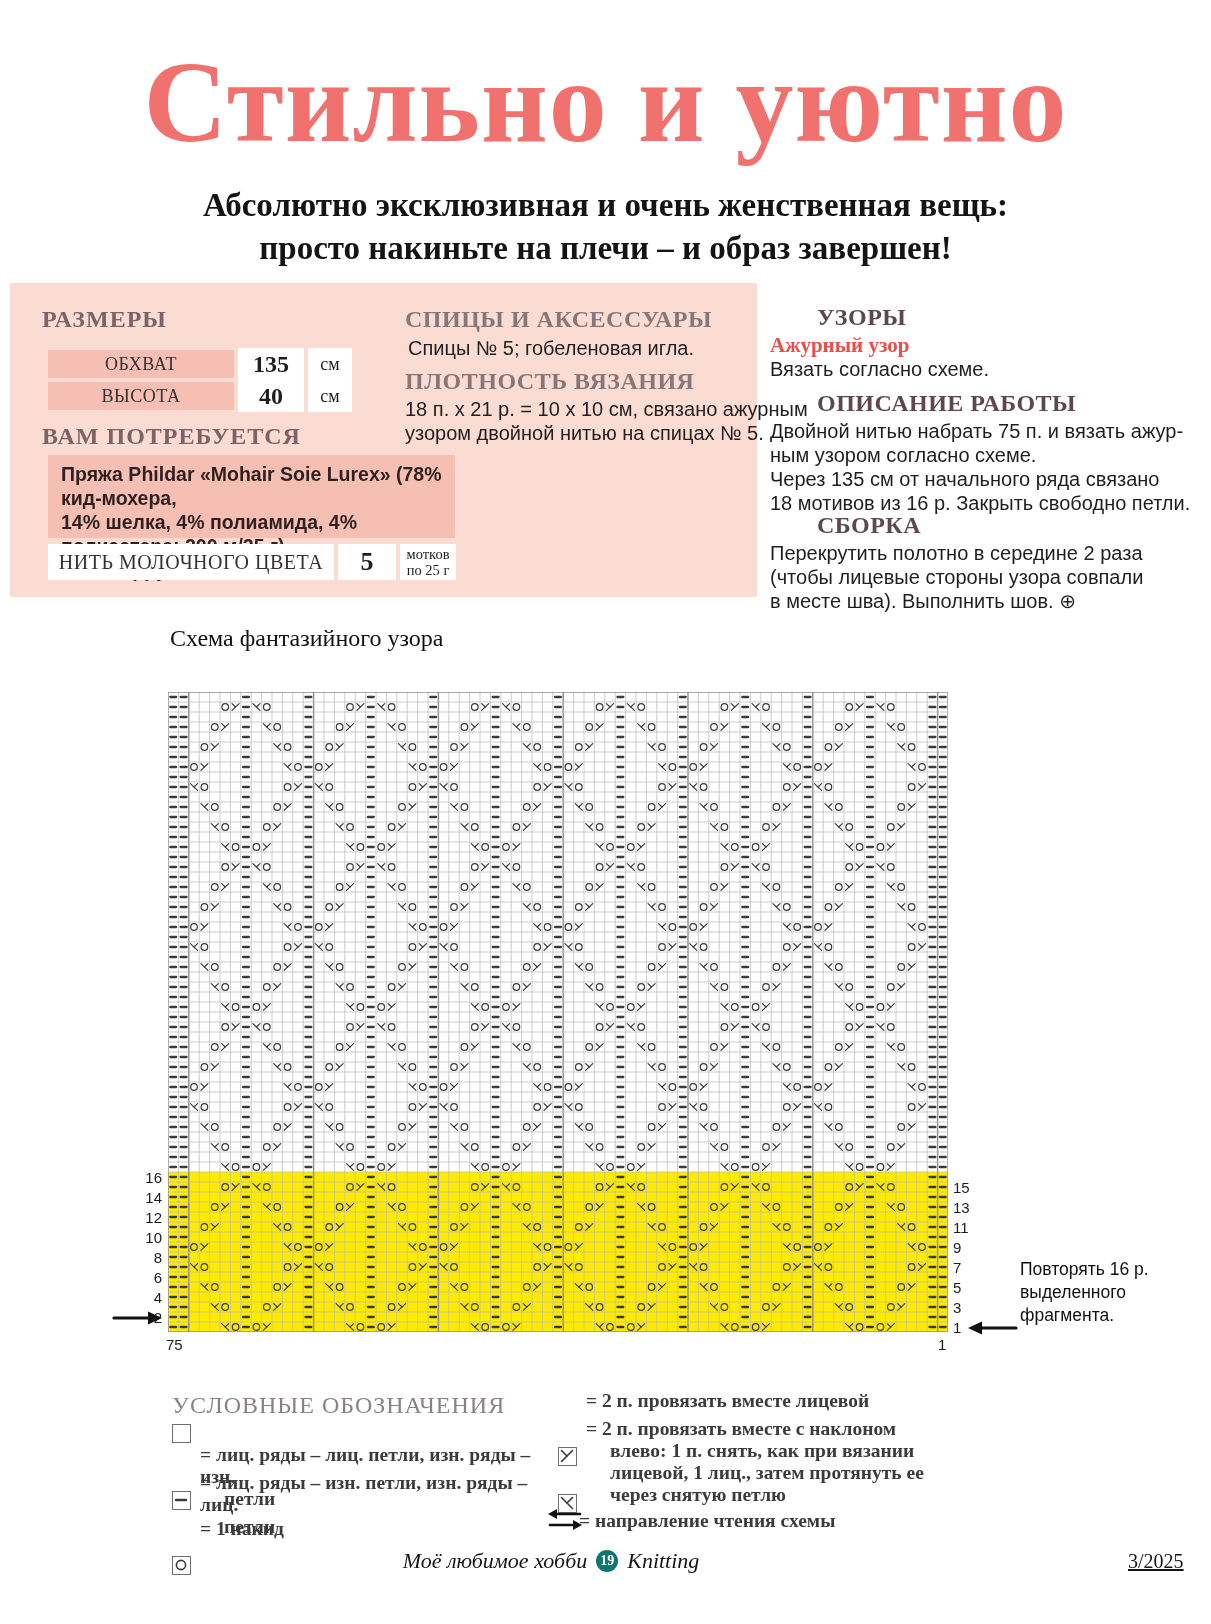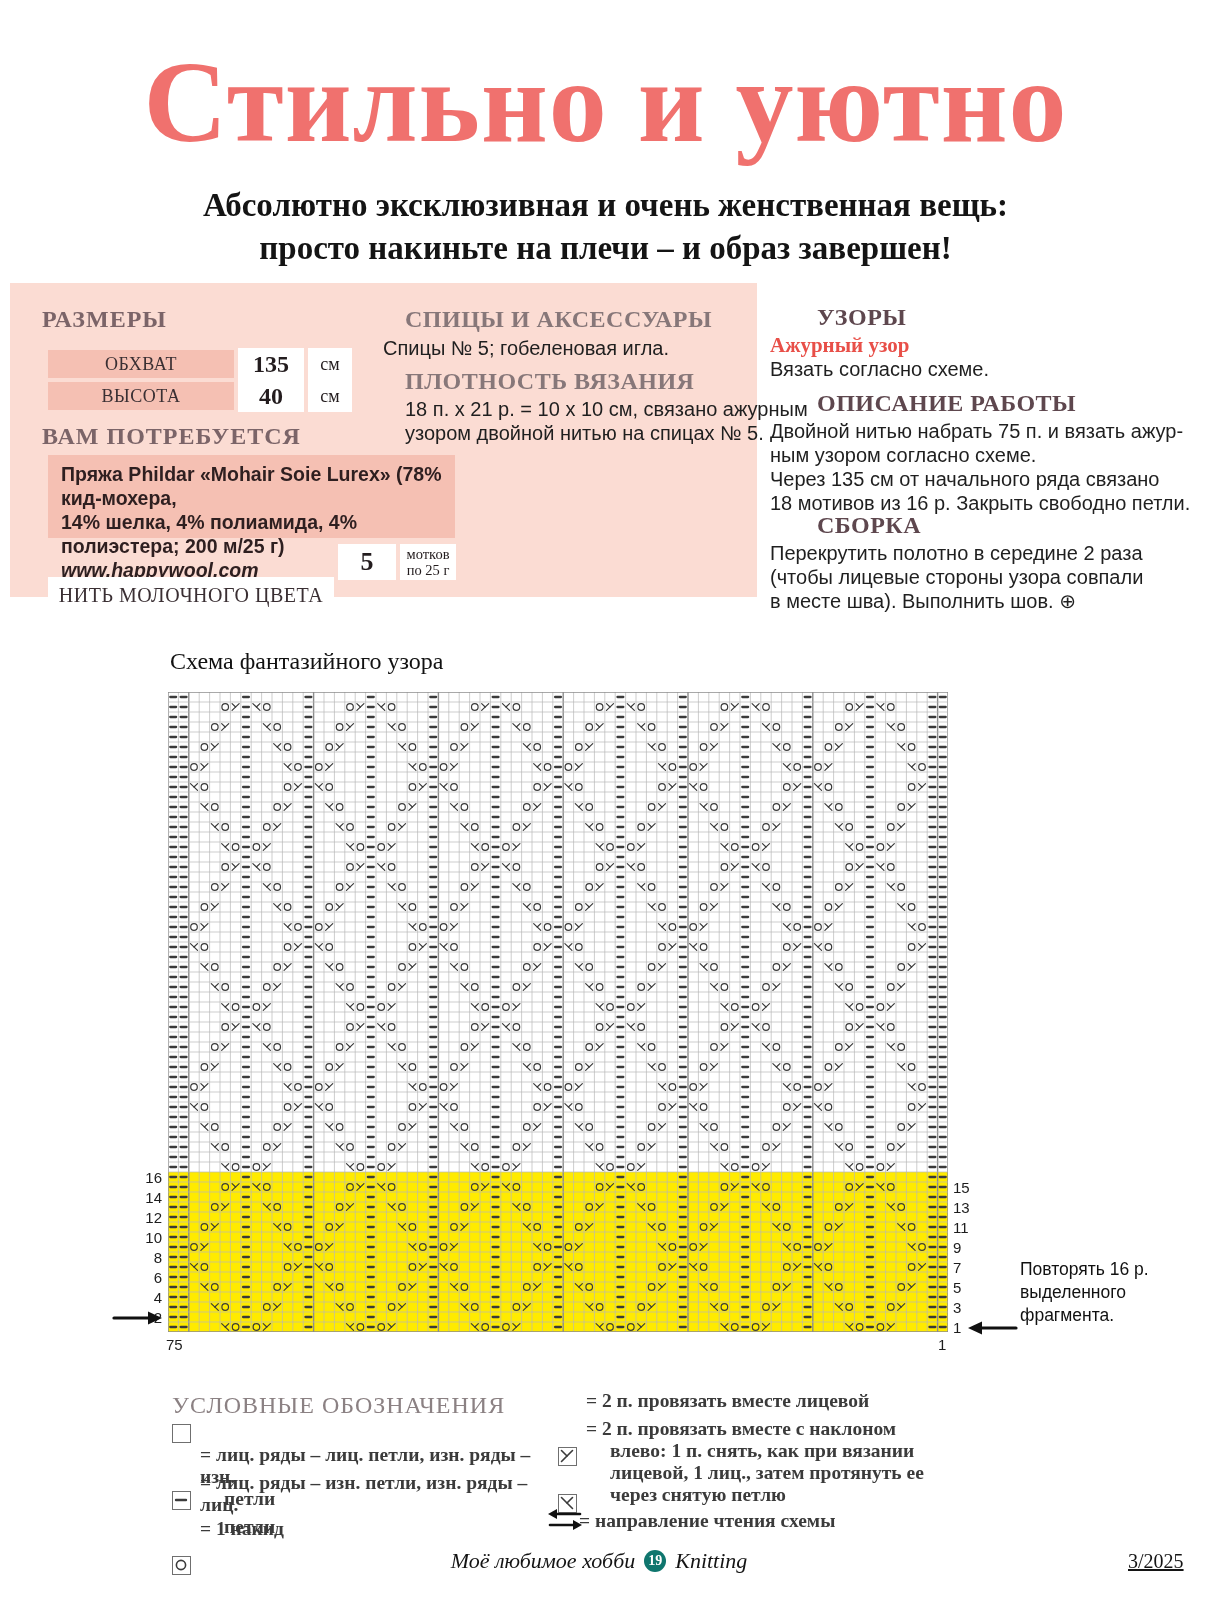--- a/index.html
+++ b/index.html
@@ -72,33 +72,33 @@
 </div>
 
 <div class="abs h-box" style="left:42px;top:423px;">ВАМ ПОТРЕБУЕТСЯ</div>
 
 <div class="abs yarnbox">
   <div>Пряжа Phildar «Mohair Soie Lurex» (78% кид-мохера,</div>
   <div>14% шелка, 4% полиамида, 4% полиэстера; 200 м/25 г)</div>
   <div class="yarn-url">www.happywool.com</div>
 </div>
 
-<div class="abs cell cell-white" style="left:48px;top:544px;width:286px;height:36px;margin-top:33px;">
+<div class="abs cell cell-white" style="left:48px;top:544px;width:286px;height:36px;">
   <span class="size-label" style="font-size:20px;">НИТЬ МОЛОЧНОГО ЦВЕТА</span>
 </div>
 <div class="abs cell cell-white" style="left:338px;top:544px;width:58px;height:36px;">
   <span class="size-value" style="font-size:26px;">5</span>
 </div>
 <div class="abs cell cell-white" style="left:400px;top:544px;width:56px;height:36px;flex-direction:column;">
   <span class="small-unit">мотков</span>
   <span class="small-unit">по 25 г</span>
 </div>
 
 <div class="abs h-mid" style="left:405px;top:306px;">СПИЦЫ И АКСЕССУАРЫ</div>
-<div class="abs body-text" style="left:383px;top:336px;">Спицы № 5; гобеленовая игла.</div>
+<div class="abs body-text" style="left:408px;top:336px;">Спицы № 5; гобеленовая игла.</div>
 <div class="abs h-mid" style="left:405px;top:368px;">ПЛОТНОСТЬ ВЯЗАНИЯ</div>
 <div class="abs body-text" style="left:405px;top:397px;">
   <div>18 п. х 21 р. = 10 х 10 см, связано ажурным</div>
   <div>узором двойной нитью на спицах № 5.</div>
 </div>
 
 <div class="abs h-right" style="left:770px;top:304px;">УЗОРЫ</div>
 <div class="abs pattern-red" style="left:770px;top:333px;">Ажурный узор</div>
 <div class="abs body-text" style="left:770px;top:357px;">Вязать согласно схеме.</div>
 
@@ -110,21 +110,21 @@
   <div>18 мотивов из 16 р. Закрыть свободно петли.</div>
 </div>
 
 <div class="abs h-right" style="left:770px;top:512px;">СБОРКА</div>
 <div class="abs body-text" style="left:770px;top:541px;">
   <div>Перекрутить полотно в середине 2 раза</div>
   <div>(чтобы лицевые стороны узора совпали</div>
   <div>в месте шва). Выполнить шов. ⊕</div>
 </div>
 
-<div class="abs chart-caption" style="left:170px;top:648px;">Схема фантазийного узора</div>
+<div class="abs chart-caption" style="left:170px;top:625px;">Схема фантазийного узора</div>
 
 <div class="abs" style="left:168px;top:692px;width:780px;height:640px;">
   <svg id="chart-svg" width="780" height="640" viewBox="0 0 780 640">
       <rect x="0" y="480" width="780" height="160" fill="#ffeb00"></rect>
       <line x1="0" y1="0" x2="0" y2="640" stroke="#8d8d8d" stroke-width="1.4"></line>
       <line x1="10.4" y1="0" x2="10.4" y2="640" stroke="#b7b7b7" stroke-width="0.7"></line>
       <line x1="20.8" y1="0" x2="20.8" y2="640" stroke="#8d8d8d" stroke-width="1.4"></line>
       <line x1="31.200000000000003" y1="0" x2="31.200000000000003" y2="640" stroke="#b7b7b7" stroke-width="0.7"></line>
       <line x1="41.6" y1="0" x2="41.6" y2="640" stroke="#b7b7b7" stroke-width="0.7"></line>
       <line x1="52" y1="0" x2="52" y2="640" stroke="#b7b7b7" stroke-width="0.7"></line>
@@ -2464,18 +2464,18 @@
 </div>
 
 <svg class="abs" style="left:548px;top:1508px;" width="34" height="24">
   <line x1="6" y1="6" x2="32" y2="6" stroke="#111" stroke-width="2.6"></line>
   <polygon points="9,1 0,6 9,11" fill="#111"></polygon>
   <line x1="2" y1="17" x2="28" y2="17" stroke="#111" stroke-width="2.6"></line>
   <polygon points="25,12 34,17 25,22" fill="#111"></polygon>
 </svg>
 <div class="abs legend-t" style="left:579px;top:1510px;">= направление чтения схемы</div>
 
-<div class="abs" style="left:444px;top:1548px;width:310px;display:flex;align-items:center;justify-content:center;gap:9px;">
+<div class="abs" style="left:396px;top:1548px;width:310px;display:flex;align-items:center;justify-content:center;gap:9px;">
   <span class="footer-it">Моё любимое хобби</span>
   <span class="badge">19</span>
   <span class="footer-it">Knitting</span>
 </div>
 <div class="abs footer-issue" style="left:1128px;top:1550px;">3/2025</div>
 
 </body></html>

